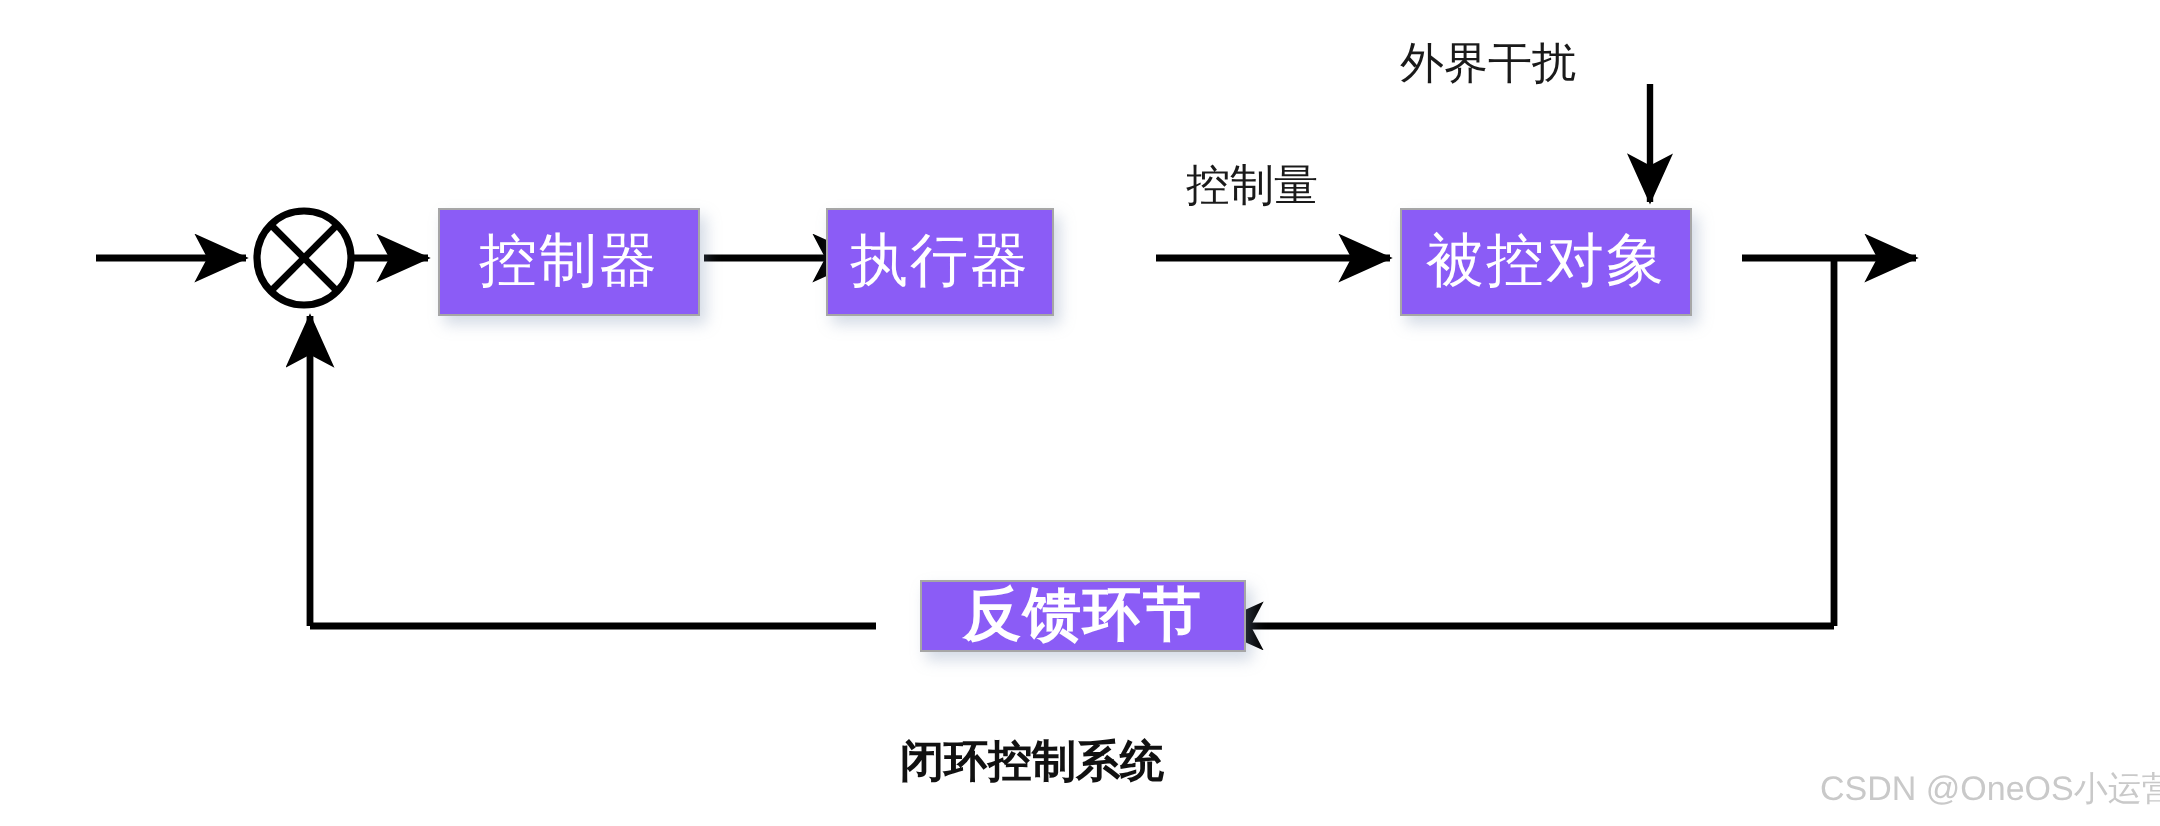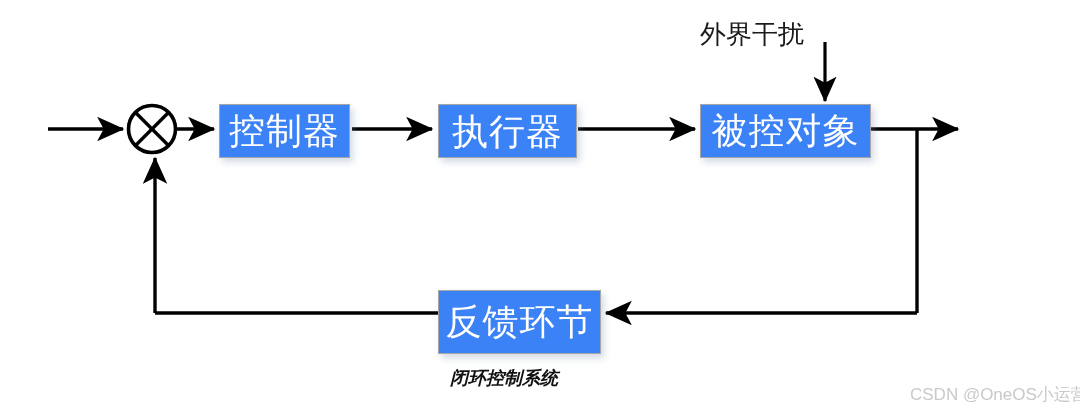--- a/index.html
+++ b/index.html
@@ -20,49 +20,48 @@
   #diagram-svg {
     position: absolute;
     left: 0;
     top: 0;
     width: 1080px;
     height: 413px;
   }
   .blk {
     position: absolute;
     box-sizing: border-box;
-    background: #3b82f6;
+    background: #8b5cf6;
     border: 1px solid #a6a6a6;
     color: #ffffff;
     display: flex;
     align-items: center;
     justify-content: center;
     font-family: "Liberation Sans", "DejaVu Sans", sans-serif;
-    font-size: 36px;
+    font-size: 29px;
     letter-spacing: 1px;
     box-shadow: 3px 4px 7px rgba(130,150,180,0.35);
     z-index: 3;
   }
   .lbl {
     position: absolute;
     color: #1a1a1a;
     font-family: "Liberation Serif", "DejaVu Serif", serif;
-    font-size: 26px;
+    font-size: 22px;
     white-space: nowrap;
     z-index: 4;
   }
   .caption {
     position: absolute;
     color: #111111;
     font-family: "Liberation Sans", "DejaVu Sans", sans-serif;
     font-weight: bold;
-    font-size: 18px;
+    font-size: 22px;
     white-space: nowrap;
     z-index: 4;
-    font-style: italic;
   }
   .watermark {
     position: absolute;
     color: #c9c9c9;
     font-family: "Liberation Sans", "DejaVu Sans", sans-serif;
     font-size: 17px;
     white-space: nowrap;
     z-index: 5;
   }
 </style>
@@ -100,34 +99,35 @@
 
     <line x1="438" y1="313" x2="155" y2="313" stroke="#000000" stroke-width="3.4"></line>
 
     <line x1="155" y1="313" x2="155" y2="158" stroke="#000000" stroke-width="3.4" marker-end="url(#arrowhead)"></line>
   </svg>
 
   <div class="blk" style="left:219px; top:104px; width:131px; height:54px;">
     <span>控制器</span>
   </div>
 
-  <div class="blk" style="left:438px; top:104px; width:139px; height:54px;align-items:flex-end;">
+  <div class="blk" style="left:413px; top:104px; width:114px; height:54px;">
     <span>执行器</span>
   </div>
 
-  <div class="blk" style="left:700px; top:104px; width:171px; height:54px;">
+  <div class="blk" style="left:700px; top:104px; width:146px; height:54px;">
     <span>被控对象</span>
   </div>
 
-  <div class="blk" style="left:438px; top:290px; width:163px; height:64px;">
+  <div class="blk" style="left:460px; top:290px; width:163px; height:36px;font-weight:bold;">
     <span>反馈环节</span>
   </div>
 
 
   <div class="lbl" style="left:700px; top:17px;">外界干扰</div>
 
+  <div class="lbl" style="left:593px; top:78px;">控制量</div>
 
 
   <div class="caption" style="left:450px; top:366px;">闭环控制系统</div>
 
   <div class="watermark" style="left:873px; top:383px;margin-left:37px;">CSDN @OneOS小运营</div>
 
 </div>
 
 </body></html>

